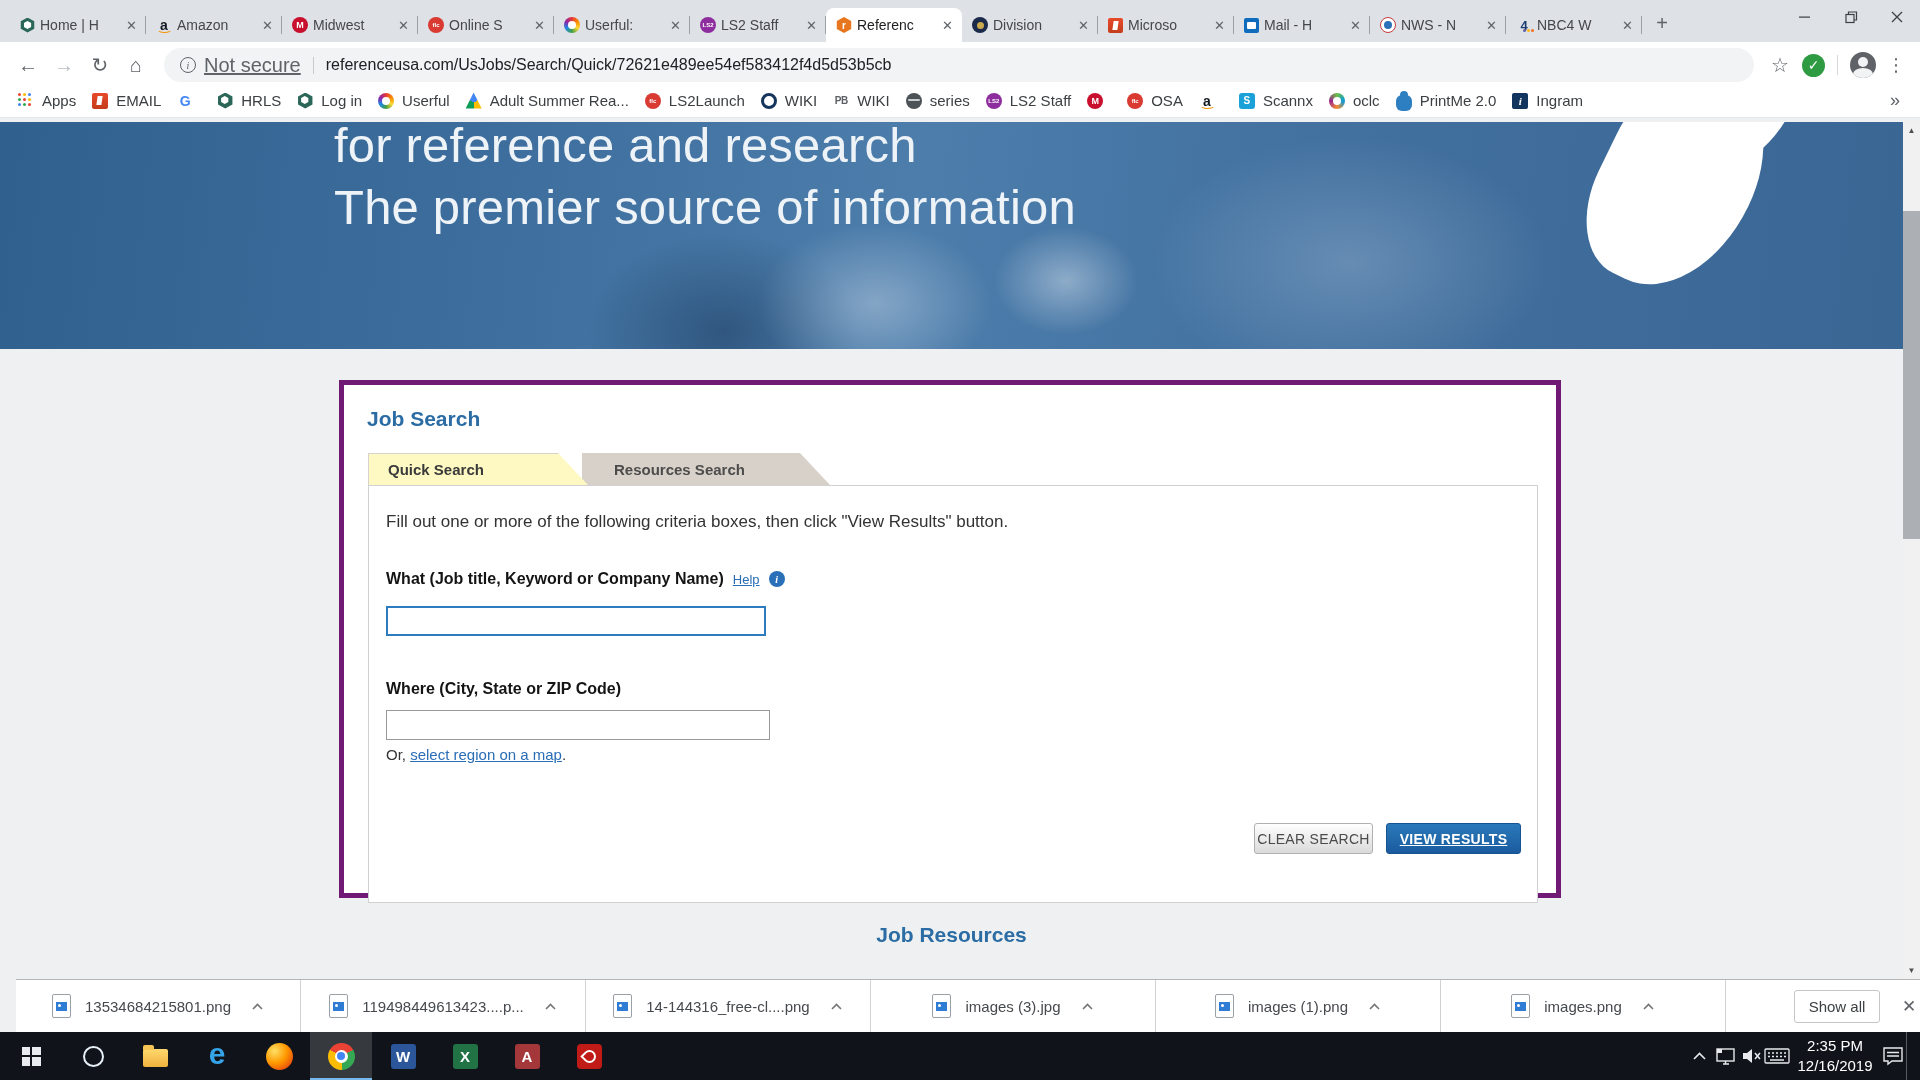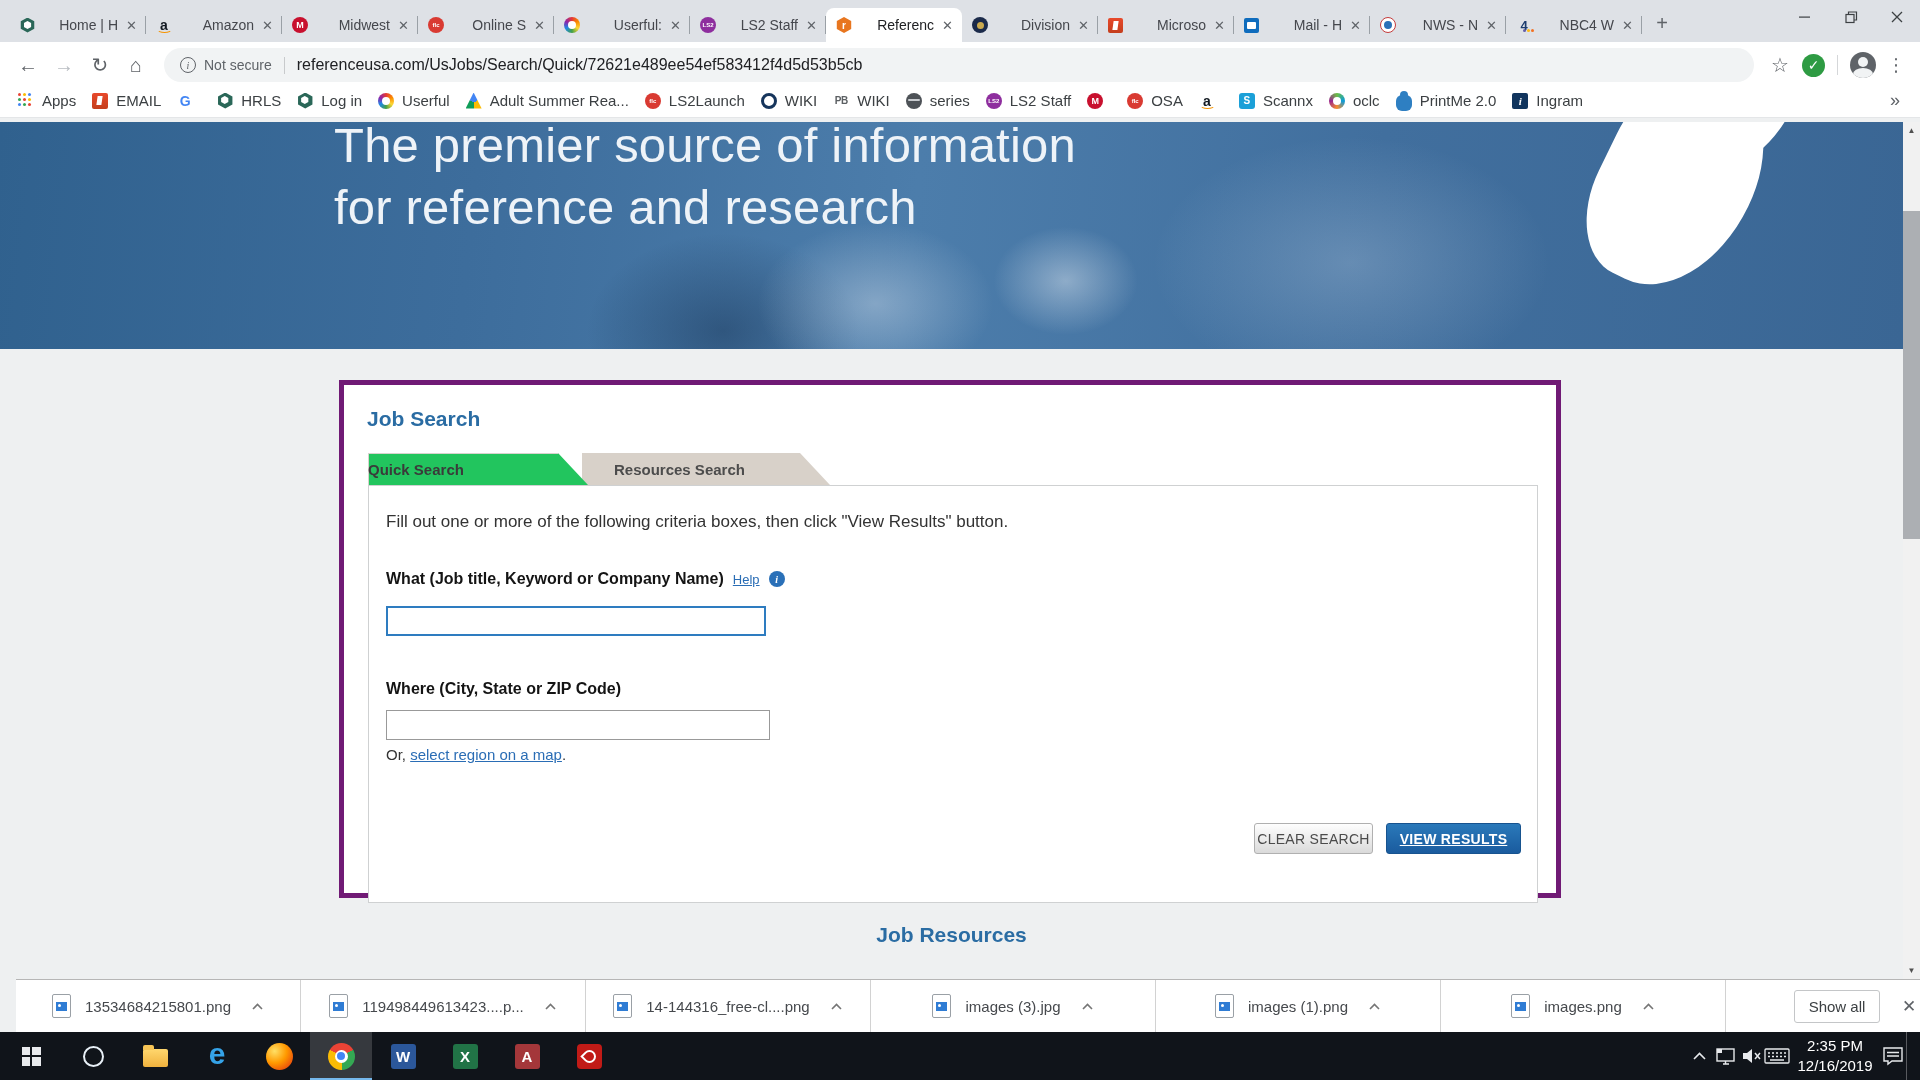--- a/index.html
+++ b/index.html
@@ -1,36 +1,36 @@
 <!DOCTYPE html>
 <html><head>
 <meta charset="utf-8">
 <style>
   * { margin:0; padding:0; box-sizing:border-box; }
   html,body { width:1920px; height:1080px; overflow:hidden; font-family:"Liberation Sans", sans-serif; background:#eef0f1; }
 
   
   .tabstrip { position:absolute; top:0; left:0; width:1920px; height:42px; background:#dee1e6; display:flex; align-items:flex-end; padding-left:10px; }
-  .tab { position:relative; width:136px; height:34px; display:flex; align-items:center; padding:0 6px 0 10px; border-radius:8px 8px 0 0; color:#45474d; font-size:14px; cursor:default;text-align:right; }
+  .tab { position:relative; width:136px; height:34px; display:flex; align-items:center; padding:0 6px 0 10px; border-radius:8px 8px 0 0; color:#45474d; font-size:14px; cursor:default; }
   .tab:not(.active)::after { content:""; position:absolute; right:0; top:8px; height:18px; width:1px; background:#9aa0a6; }
   .tab.active { background:#fff; color:#202124; z-index:2; }
   .tab .title { flex:1; white-space:nowrap; overflow:hidden; margin:0 5px; }
   .tabclose { width:17px; height:17px; border-radius:50%; display:flex; align-items:center; justify-content:center; font-size:13px; color:#5f6368; flex:0 0 auto; }
   .fav { width:16px; height:16px; flex:0 0 auto; display:flex; align-items:center; justify-content:center; position:relative; font-weight:bold; }
   .newtab { width:28px; height:28px; margin:0 4px 5px 6px; display:flex; align-items:center; justify-content:center; font-size:20px; color:#5f6368; }
   .wctrls { position:absolute; top:0; right:0; height:34px; display:flex; z-index:5; }
   .wbtn { width:46px; height:34px; display:flex; align-items:center; justify-content:center; color:#3c4043; }
 
   
   .toolbar { position:absolute; top:42px; left:0; width:1920px; height:46px; background:#fff; display:flex; align-items:center; padding:0 10px; }
   .navbtn { width:36px; height:36px; display:flex; align-items:center; justify-content:center; font-size:20px; color:#5f6368; border-radius:50%; }
   .navbtn.disabled { color:#b8bcc1; }
   .omnibox { flex:1; height:34px; background:#f1f3f4; border-radius:17px; display:flex; align-items:center; padding:0 16px; margin:0 10px; font-size:16px; color:#202124; overflow:hidden; }
   .info-circ { width:16px; height:16px; border:1.5px solid #5f6368; border-radius:50%; color:#5f6368; font-size:10px; display:flex; align-items:center; justify-content:center; font-family:"Liberation Serif",serif; font-style:italic; flex:0 0 auto; }
-  .notsecure { color:#5f6368; font-size:14px; margin:0 12px 0 8px; white-space:nowrap; }
+  .notsecure { color:#5f6368; font-size:20px; margin:0 12px 0 8px; white-space:nowrap;text-decoration:underline; }
   .omnisep { width:1px; height:17px; background:#c8cacc; margin-right:12px; }
   .urltext { white-space:nowrap; }
   .tb-right { display:flex; align-items:center; gap:6px; }
   .star { font-size:20px; color:#5f6368; width:32px; text-align:center; }
   .ext-check { width:23px; height:23px; border-radius:50%; background:#2e9b43; color:#fff; font-size:14px; display:flex; align-items:center; justify-content:center; }
   .vsep { width:1px; height:20px; background:#d5d7d9; margin:0 6px; }
   .avatar { width:26px; height:26px; border-radius:50%; background:#5f6368; position:relative; overflow:hidden; }
   .avatar::before { content:""; position:absolute; left:8px; top:5px; width:10px; height:10px; border-radius:50%; background:#f1f3f4; }
   .avatar::after { content:""; position:absolute; left:3px; top:16px; width:20px; height:12px; border-radius:50%; background:#f1f3f4; }
   .dots { font-size:18px; color:#5f6368; width:28px; text-align:center; letter-spacing:0; }
@@ -90,21 +90,21 @@
       linear-gradient(96deg,#30618e 0%,#3d6d9c 25%,#4c7dab 48%,#416f9e 72%,#3a6694 100%);
   }
   .swoosh { position:absolute; right:150px; top:-55px; width:150px; height:225px; background:#fff; border-radius:48% 52% 58% 42%; transform:rotate(26deg); }
   .swoosh2 { position:absolute; right:118px; top:-90px; width:90px; height:150px; background:#fff; border-radius:50%; transform:rotate(40deg); }
   .hero-heading { position:absolute; left:334px; top:-8px; color:#eef3f8; font-size:49px; line-height:62px; font-weight:400; letter-spacing:0.2px; }
 
   .panel { position:absolute; left:339px; top:258px; width:1222px; height:518px; background:#fff; border:5px solid #701a75; }
   .panel-title { position:absolute; left:23px; top:22px; font-size:21px; font-weight:bold; color:#2a6ca3; }
   .jstabs { position:absolute; left:24px; top:68px; height:32px; display:flex; }
   .jstab { display:flex; align-items:center; font-size:15px; font-weight:bold; clip-path:polygon(0 0,calc(100% - 30px) 0,100% 100%,0 100%); }
-  .jstab.quick { width:220px; background:#22c55e; color:#3a3a3a; z-index:2; box-shadow:inset 0 1px 0 #d7d3cd, inset 1px 0 0 #d7d3cd; }
+  .jstab.quick { width:220px; background:#fef9c3; color:#3a3a3a; padding-left:20px; z-index:2; box-shadow:inset 0 1px 0 #d7d3cd, inset 1px 0 0 #d7d3cd; }
   .jstab.adv { width:248px; background:#d8d1c9; color:#4c4c4c; padding-left:32px; margin-left:-6px; }
   .jsbox { position:absolute; left:24px; top:100px; width:1170px; height:418px; border:1px solid #cfd1d2; background:#fff; }
   .instruction { position:absolute; left:17px; top:26px; font-size:17px; color:#333; }
   .what-row { position:absolute; left:17px; top:84px; display:flex; align-items:center; gap:9px; }
   .fieldlabel { font-size:16px; font-weight:bold; color:#141414; }
   .helplink { font-size:13px; color:#2a6db5; text-decoration:underline; }
   .infoicon { width:16px; height:16px; border-radius:50%; background:#2a70b8; color:#fff; font-size:10px; font-weight:bold; display:flex; align-items:center; justify-content:center; font-family:"Liberation Serif",serif; font-style:italic; }
   .txtinput { position:absolute; left:17px; height:30px; background:#fff; font-size:15px; padding:0 6px; font-family:"Liberation Sans",sans-serif; outline:none; }
   .input-what { top:120px; width:380px; border:2px solid #2e7cc0; }
   .input-where { top:224px; width:384px; border:1px solid #999; }
@@ -338,22 +338,22 @@
       <span>Ingram</span>
     </div>
   <div class="bm-overflow">»</div>
 </div>
 
 <div class="content">
   <div class="hero">
     <div class="swoosh"></div>
     <div class="swoosh2"></div>
     <div class="hero-heading">
+      <div>for reference and research</div>
       <div>The premier source of information</div>
-      <div>for reference and research</div>
     </div>
   </div>
 
   <div class="panel">
     <div class="panel-title">Job Search</div>
     <div class="jstabs">
       <div class="jstab quick">Quick Search</div>
       <div class="jstab adv">Resources Search</div>
     </div>
     <div class="jsbox">

